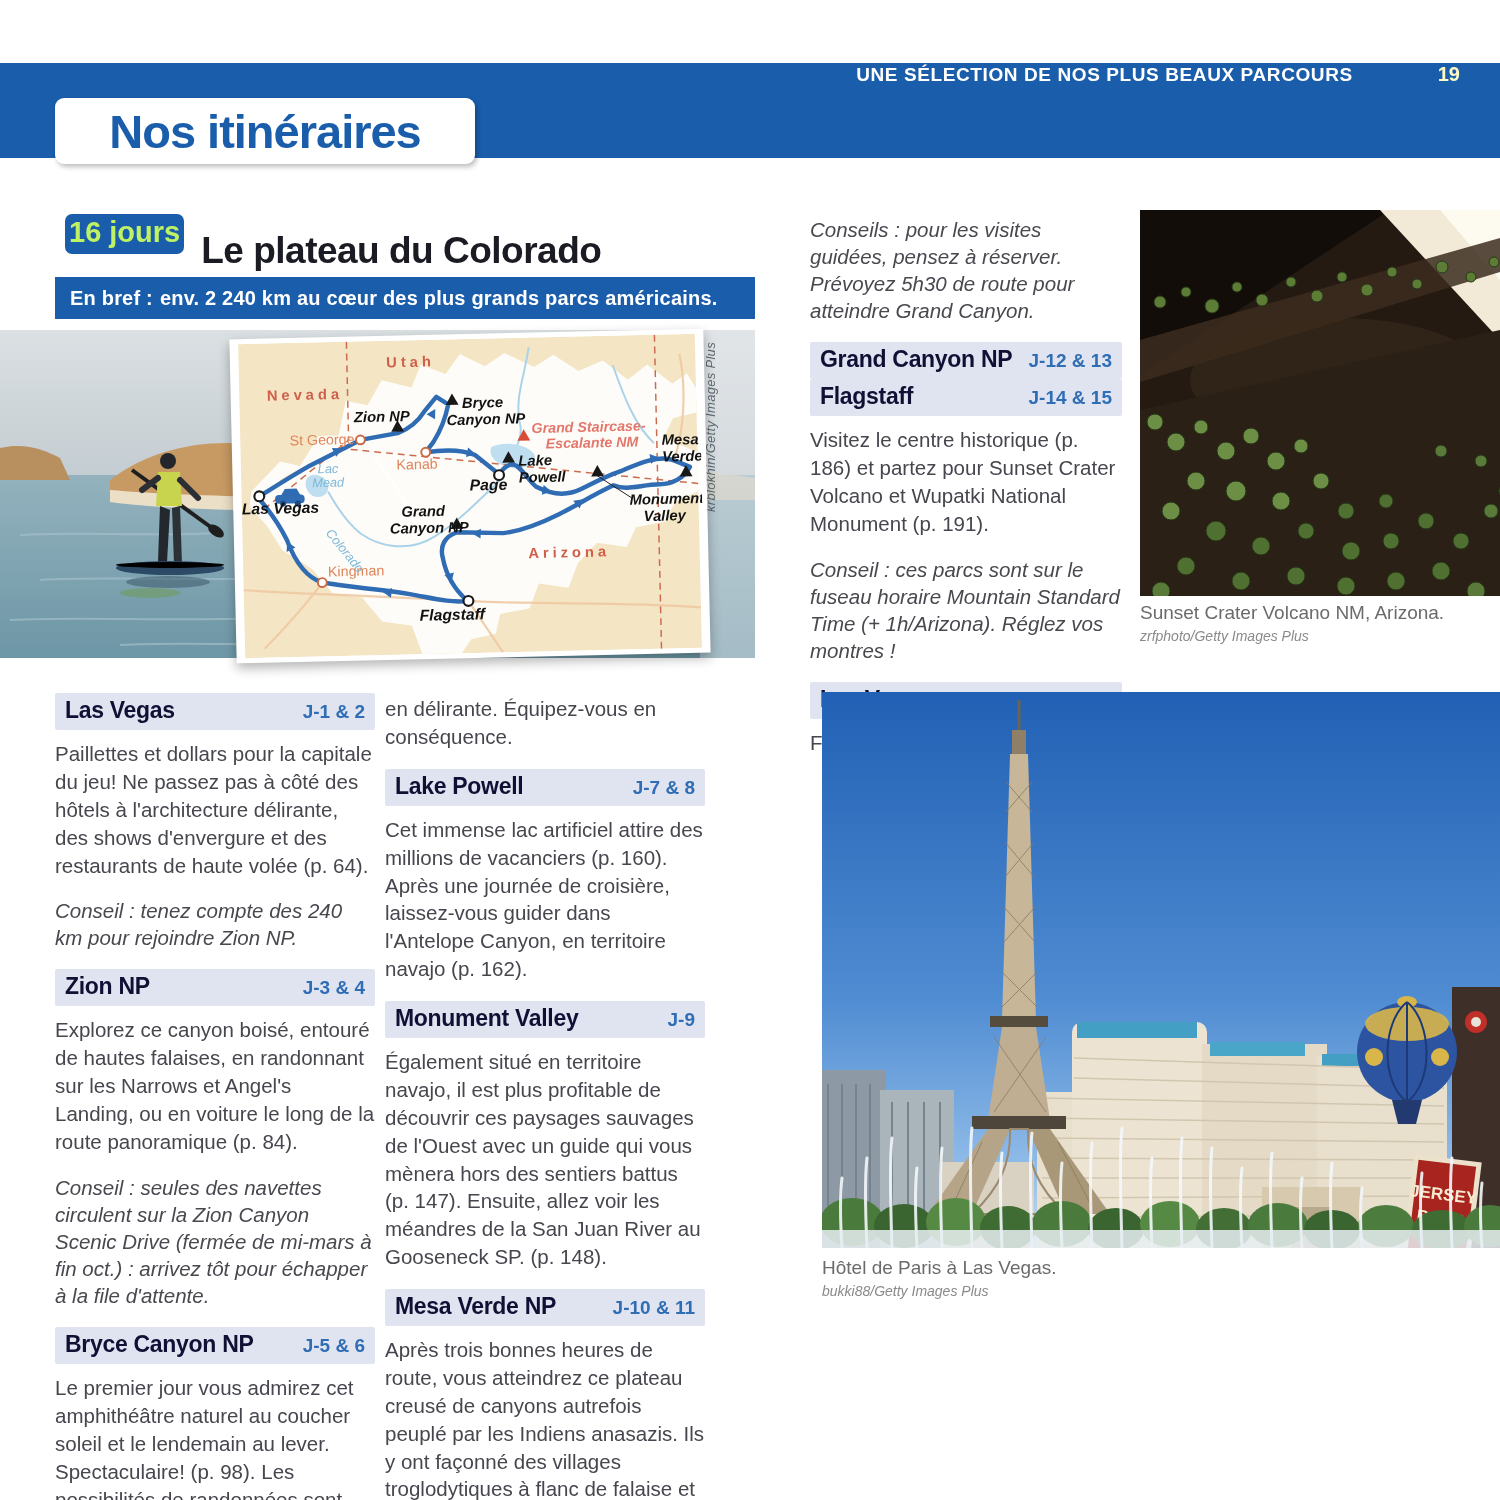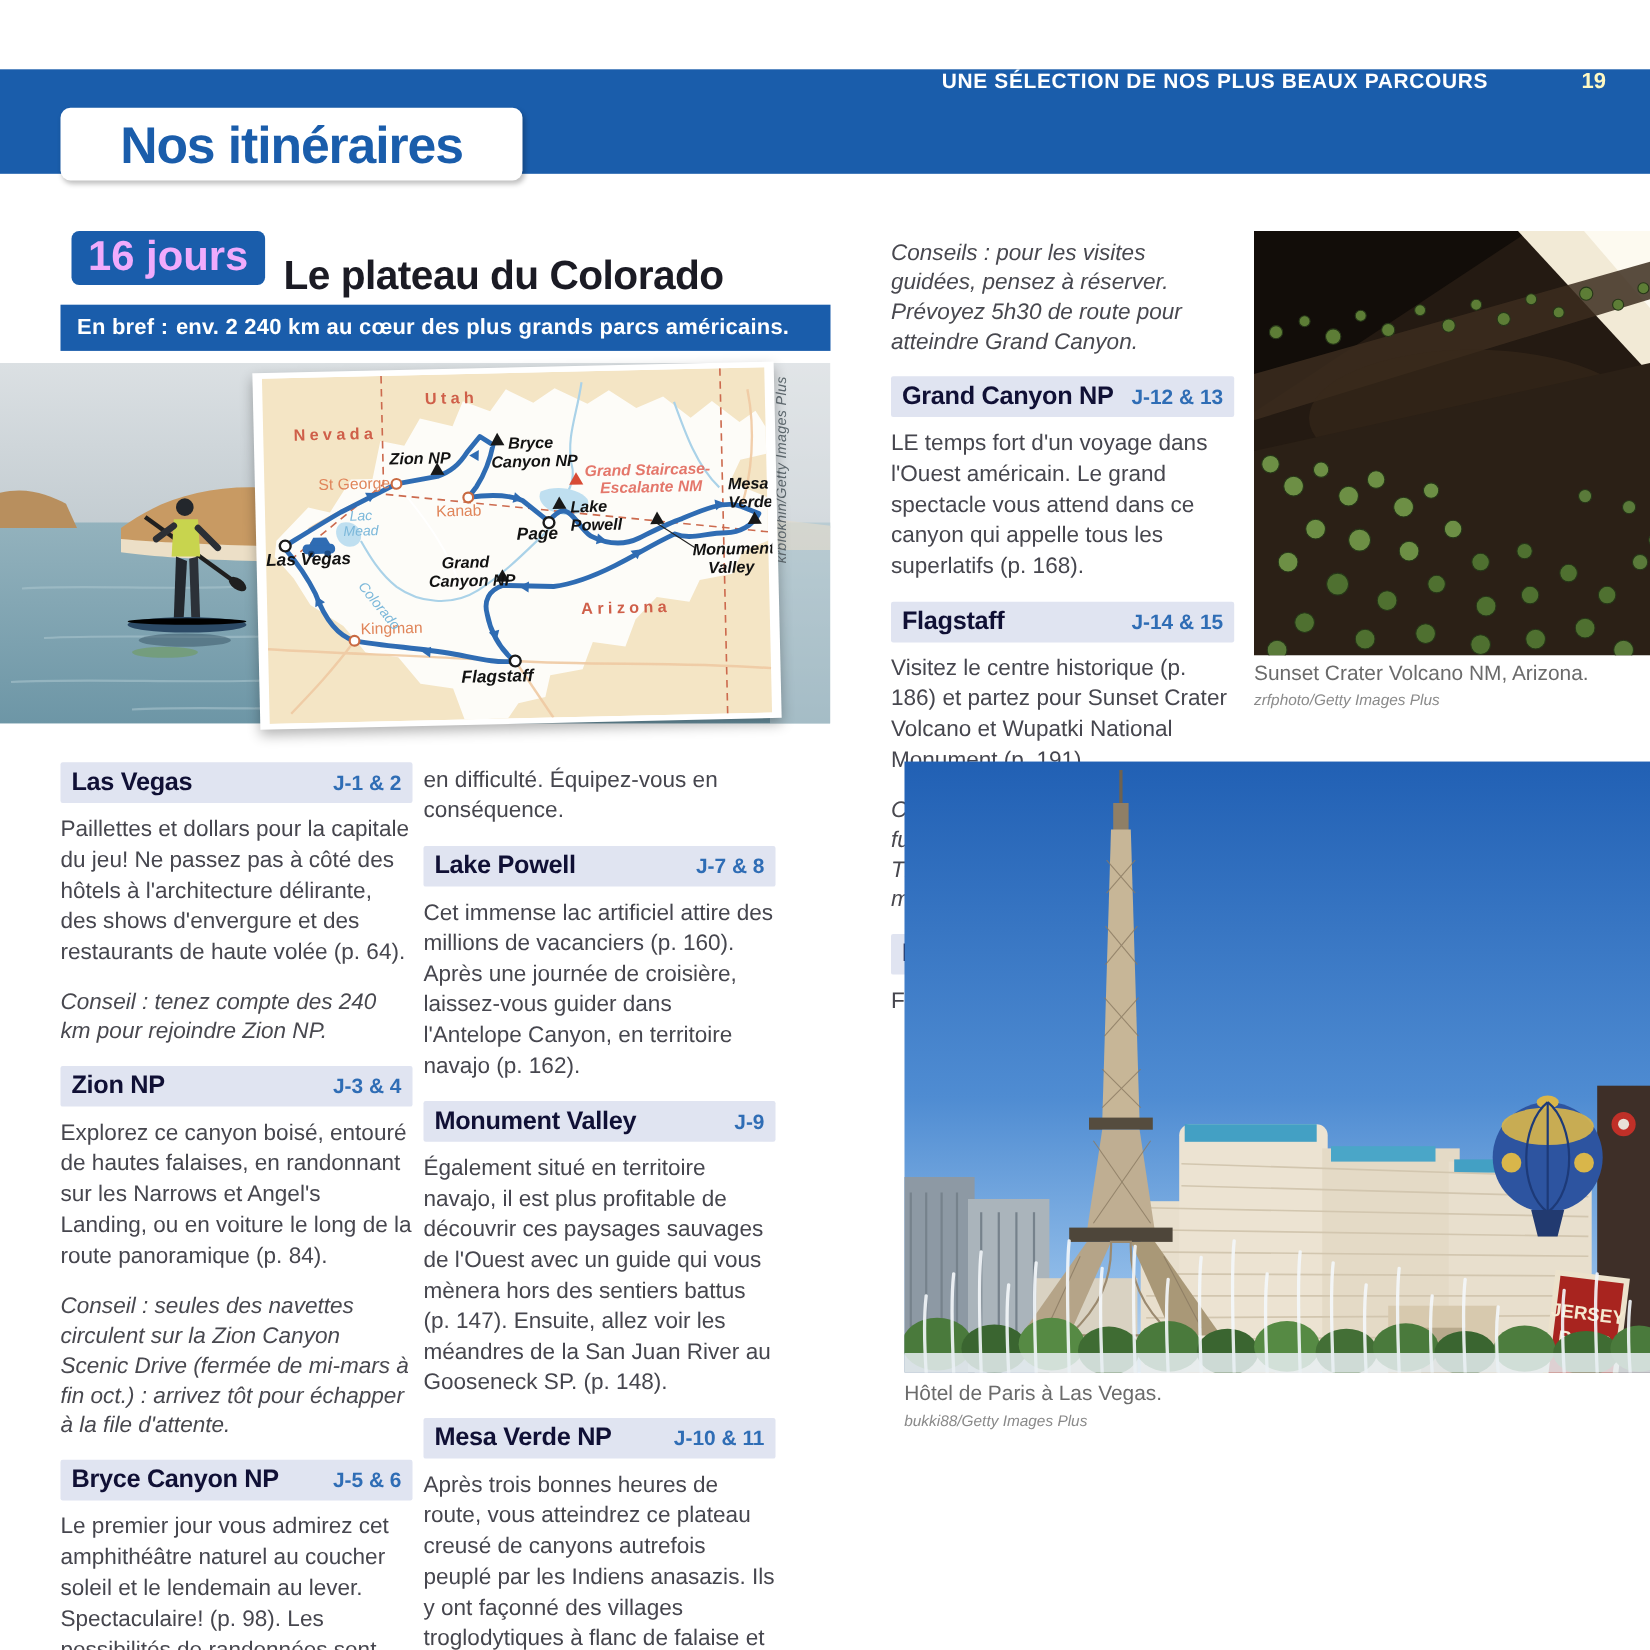--- a/index.html
+++ b/index.html
@@ -12,22 +12,22 @@
   .topbar-right{display:flex;align-items:center;gap:85px;padding-right:40px;}
   .topbar-sub{color:#ffffff;font-weight:bold;font-size:19px;letter-spacing:0.6px;}
   .topbar-page{color:#fef9c3;font-weight:bold;font-size:20px;}
   .title-box{position:absolute;left:55px;top:98px;width:420px;height:66px;background:#ffffff;
              border-radius:9px;box-shadow:2px 3px 5px rgba(0,0,0,0.25);
              display:flex;align-items:center;justify-content:center;}
   .title-box span{color:#1a5dab;font-size:47px;font-weight:800;letter-spacing:-1px;}
 
   
   .head-row{position:absolute;left:65px;top:196px;display:flex;align-items:center;gap:17px;}
-  .days-badge{background:#1a5dab;color:#f0abfc;font-size:38px;font-weight:800;
-              padding:4px 15px 7px;border-radius:7px;line-height:1;}
+  .days-badge{background:#1a5dab;color:#bef264;font-size:29px;font-weight:800;
+              padding:4px 4px 7px;border-radius:7px;line-height:1;}
   .itin-title{font-size:37px;font-weight:800;color:#1b1b24;letter-spacing:-0.5px;margin-top:34px;}
 
   .enbref{position:absolute;left:55px;top:277px;width:700px;height:42px;background:#1a5dab;
           color:#ffffff;display:flex;align-items:center;padding-left:15px;box-sizing:border-box;
           font-size:20px;font-weight:bold;letter-spacing:0.2px;}
   .enbref .rest{font-weight:bold;margin-left:7px;}
 
   
   .hero{position:absolute;left:0;top:330px;width:755px;height:328px;overflow:hidden;}
   .hero-credit{position:absolute;left:703px;top:337px;height:175px;width:20px;
@@ -267,21 +267,21 @@
     <p class="stage-body">Explorez ce canyon boisé, entouré de hautes falaises, en randonnant sur les Narrows et Angel's Landing, ou en voiture le long de la route panoramique (p. 84).</p>
     <p class="stage-tip">Conseil : seules des navettes circulent sur la Zion Canyon Scenic Drive (fermée de mi-mars à fin oct.) : arrivez tôt pour échapper à la file d'attente.</p>
     <div class="stage-header">
       <span class="stage-name">Bryce Canyon NP</span>
       <span class="stage-days">J-5 &amp; 6</span>
     </div>
     <p class="stage-body">Le premier jour vous admirez cet amphithéâtre naturel au coucher soleil et le lendemain au lever. Spectaculaire! (p. 98). Les possibilités de randonnées sont variées, en temps comme</p>
   </div>
 
   <div class="col" id="col2">
-    <p class="stage-body" style="margin-top:2px;">en difficulté. Équipez-vous en conséquence.</p>
+    <p class="stage-body" style="margin-top:2px;">en délirante. Équipez-vous en conséquence.</p>
     <div class="stage-header">
       <span class="stage-name">Lake Powell</span>
       <span class="stage-days">J-7 &amp; 8</span>
     </div>
     <p class="stage-body">Cet immense lac artificiel attire des millions de vacanciers (p. 160). Après une journée de croisière, laissez-vous guider dans l'Antelope Canyon, en territoire navajo (p. 162).</p>
     <div class="stage-header">
       <span class="stage-name">Monument Valley</span>
       <span class="stage-days">J-9</span>
     </div>
     <p class="stage-body">Également situé en territoire navajo, il est plus profitable de découvrir ces paysages sauvages de l'Ouest avec un guide qui vous mènera hors des sentiers battus (p. 147). Ensuite, allez voir les méandres de la San Juan River au Gooseneck SP. (p. 148).</p>
@@ -291,21 +291,20 @@
     </div>
     <p class="stage-body">Après trois bonnes heures de route, vous atteindrez ce plateau creusé de canyons autrefois peuplé par les Indiens anasazis. Ils y ont façonné des villages troglodytiques à flanc de falaise et dessiné des pétroglyphes (p. 136).</p>
   </div>
 
   <div class="col" id="col3">
     <p class="stage-tip first-tip">Conseils : pour les visites guidées, pensez à réserver. Prévoyez 5h30 de route pour atteindre Grand Canyon.</p>
     <div class="stage-header">
       <span class="stage-name">Grand Canyon NP</span>
       <span class="stage-days">J-12 &amp; 13</span>
     </div>
-    <p class="stage-body">LE temps fort d'un voyage dans l'Ouest américain. Le grand spectacle vous attend dans ce canyon qui appelle tous les superlatifs (p. 168).</p>
     <div class="stage-header">
       <span class="stage-name">Flagstaff</span>
       <span class="stage-days">J-14 &amp; 15</span>
     </div>
     <p class="stage-body">Visitez le centre historique (p. 186) et partez pour Sunset Crater Volcano et Wupatki National Monument (p. 191).</p>
     <p class="stage-tip">Conseil : ces parcs sont sur le fuseau horaire Mountain Standard Time (+ 1h/Arizona). Réglez vos montres !</p>
     <div class="stage-header">
       <span class="stage-name">Las Vegas</span>
       <span class="stage-days">J-16</span>
     </div>

